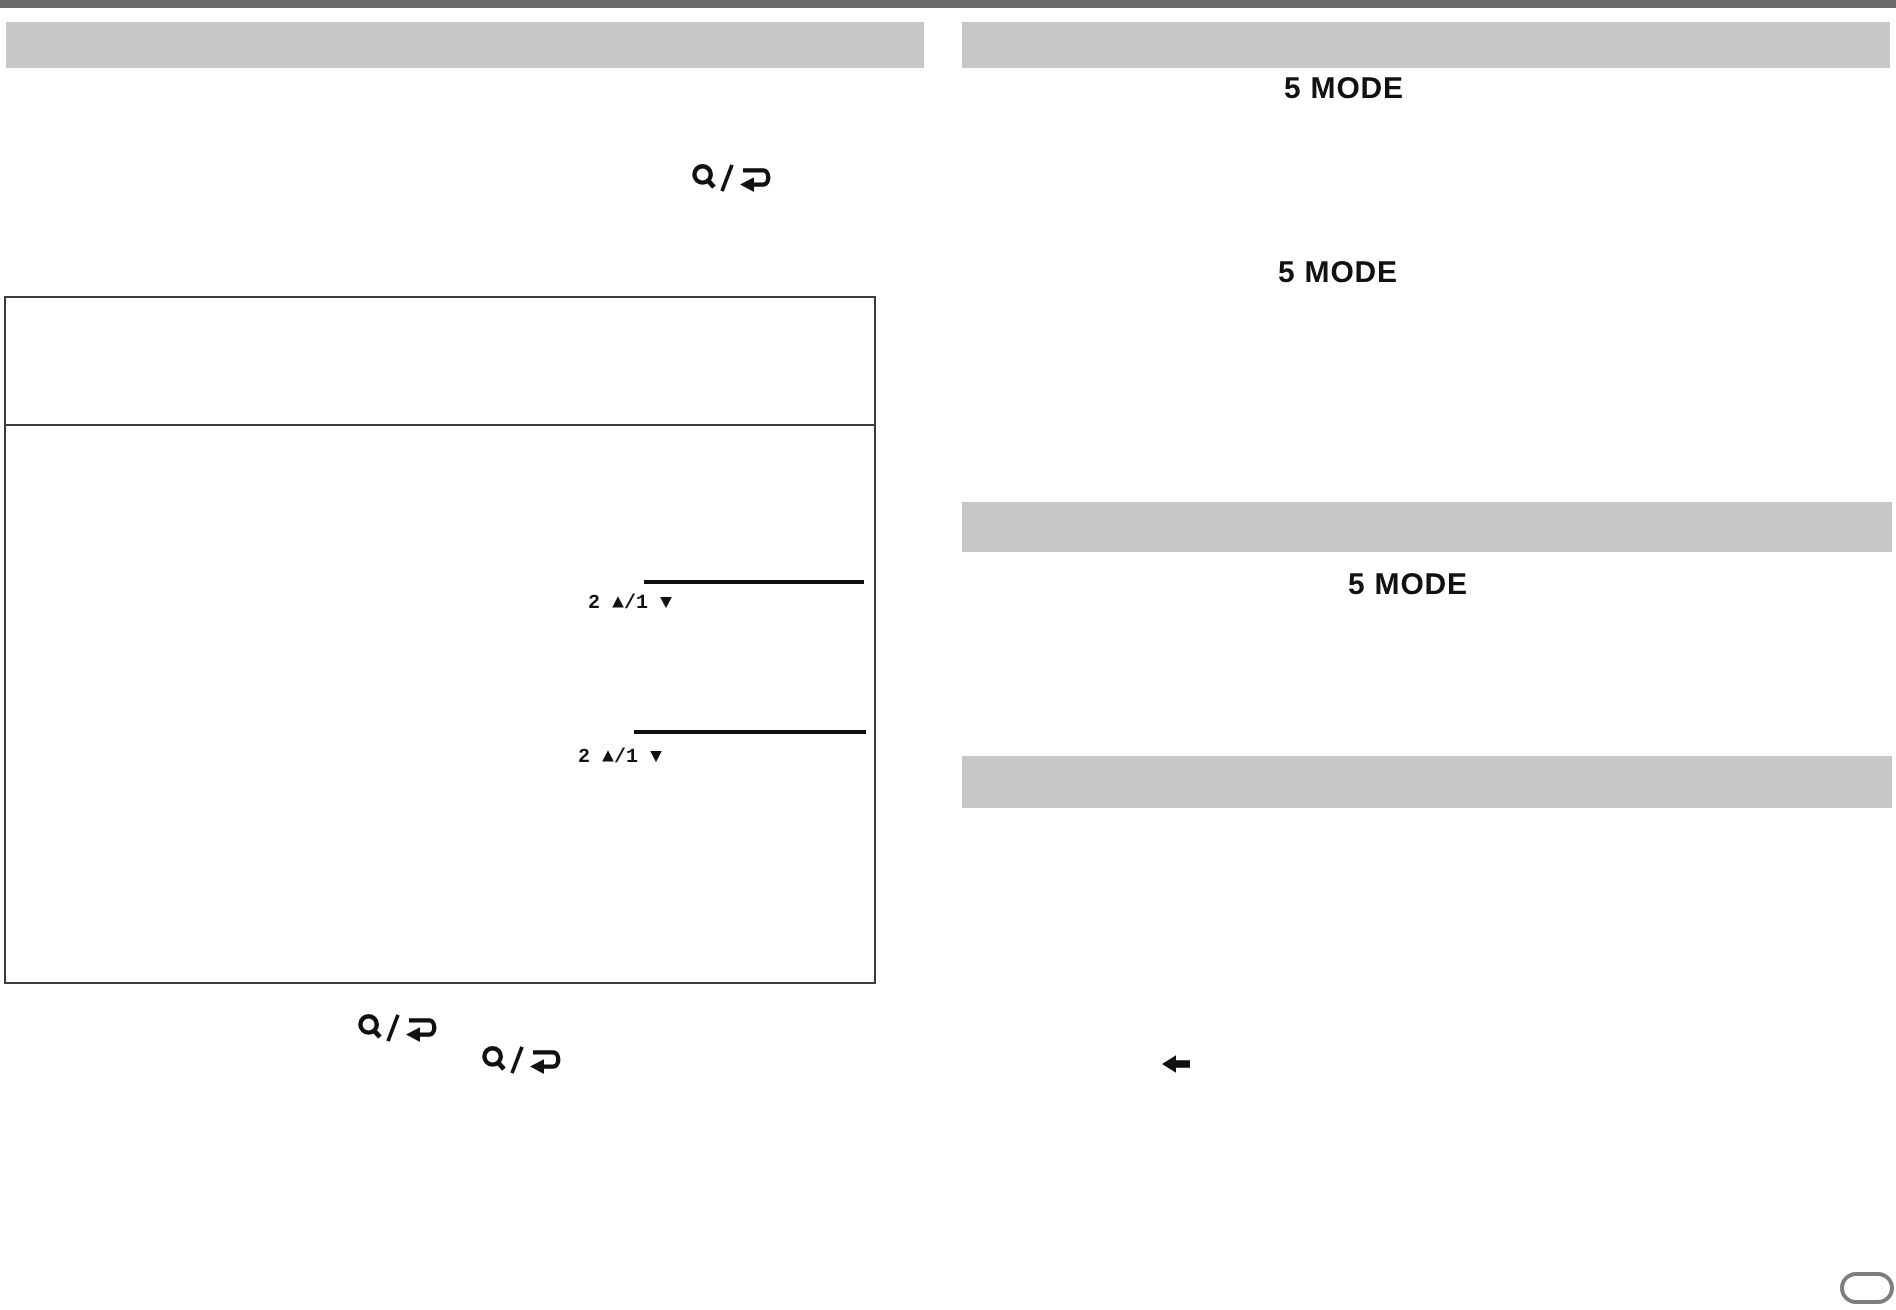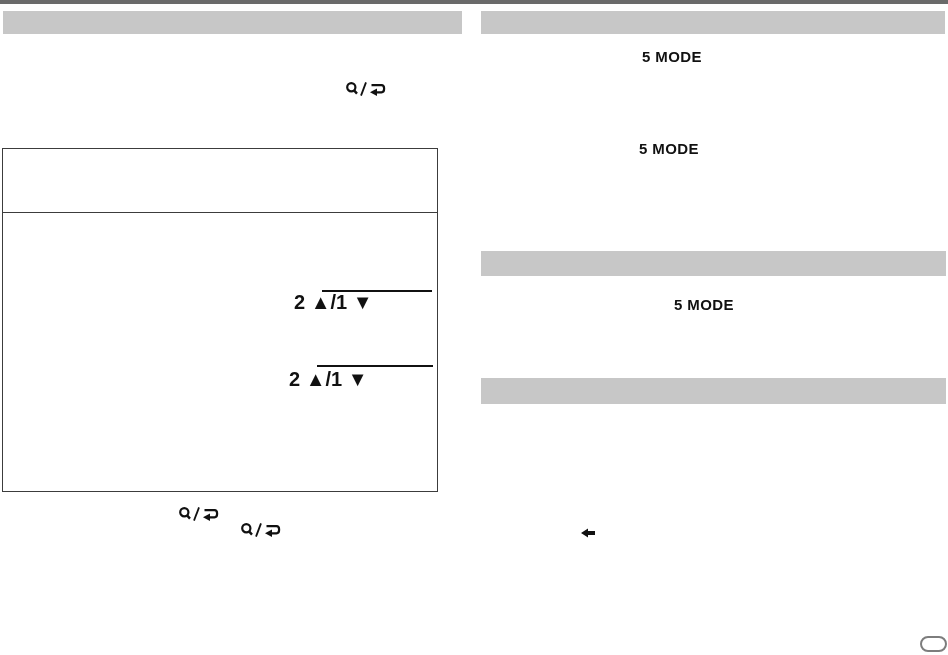--- a/index.html
+++ b/index.html
@@ -15,28 +15,28 @@
   .bar.right-header{left:481px;top:11px;width:464px;}
   .bar.sub1{left:481px;top:251px;width:465px;height:25px;}
   .bar.sub2{left:481px;top:378px;width:465px;height:26px;}
   .panel{
     position:absolute;left:2px;top:148px;width:436px;height:344px;
     border:1px solid var(--panel-border,#3c3c3c);box-sizing:border-box;
   }
   .panel-divider{position:absolute;left:0;top:63px;width:100%;height:0;border-top:1px solid var(--panel-border,#3c3c3c);}
   .mode-label{
     position:absolute;font-weight:700;font-size:15px;line-height:15px;
-    letter-spacing:0.4px;white-space:pre;color:var(--ink,#111111);margin-top:12px;
+    letter-spacing:0.4px;white-space:pre;color:var(--ink,#111111);
   }
   .mode-1{left:642px;top:37px;}
   .mode-2{left:639px;top:129px;}
   .mode-3{left:674px;top:285px;}
   .key-label{
-    position:absolute;font-family:Liberation Sans, sans-serif;font-weight:700;
-    font-size:20px;line-height:15px;white-space:pre;color:var(--ink,#111111);text-align:center;
+    position:absolute;font-family:Liberation Mono, monospace;font-weight:700;
+    font-size:10px;line-height:15px;white-space:pre;color:var(--ink,#111111);text-align:center;
   }
   .key-1{left:294px;top:295px;}
   .key-2{left:289px;top:372px;}
   .ref-line{position:absolute;height:0;border-top:2px solid var(--ink,#111111);}
   .line-1{left:322px;top:290px;width:110px;}
   .line-2{left:317px;top:365px;width:116px;}
   .icon{position:absolute;display:block;}
   .zr-1{left:345px;top:81px;}
   .zr-2{left:178px;top:506px;}
   .zr-3{left:240px;top:522px;}

